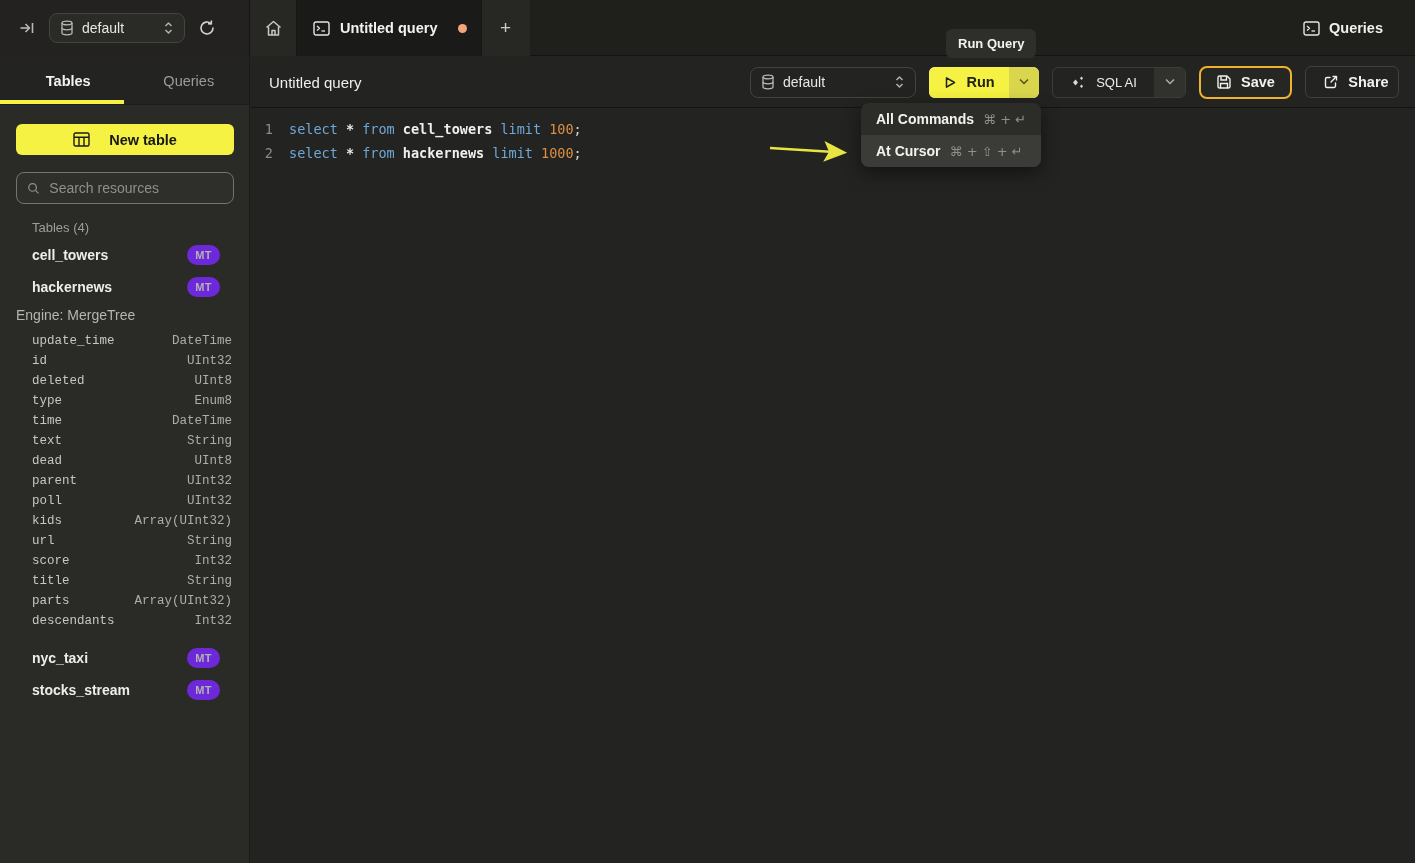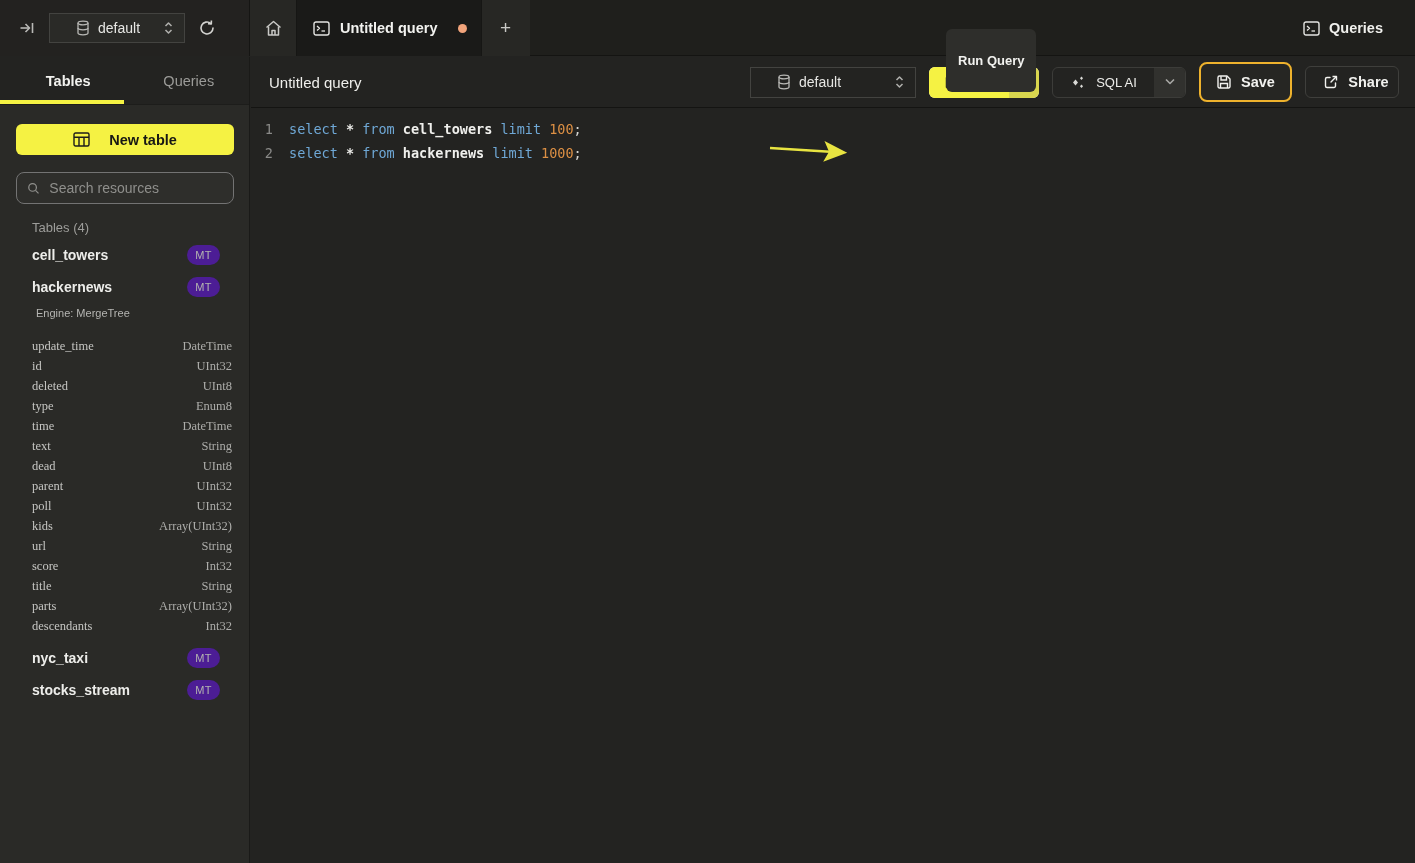--- a/index.html
+++ b/index.html
@@ -13,41 +13,41 @@
 
   
   .topbar { position:absolute; left:0; top:0; width:1415px; height:56px;
     background:#1f1f1c; border-bottom:1px solid #141412; }
   .topbar-left { position:absolute; left:0; top:0; width:250px; height:56px;
     background:#232220; border-right:1px solid #151513; display:flex; align-items:center; }
   .icon-btn { display:flex; align-items:center; justify-content:center; cursor:pointer;
     background:none; border:none; color:#b9b9b6; }
   .collapse-btn { width:34px; height:34px; margin-left:10px; }
   .db-select { display:flex; align-items:center; gap:8px; height:30px;
-    background:#2a2a27; border:1px solid #434340; border-radius:0;
-    padding:0 10px 0 26px; cursor:pointer; }
+    background:#2a2a27; border:1px solid #434340; border-radius:8px;
+    padding:0 10px 0 10px; cursor:pointer; }
   .db-select.top { width:136px; margin-left:5px; }
   .db-select .lbl { font-size:14px; color:#e7e7e4; font-weight:500; flex:1; }
   .refresh-btn { width:32px; height:32px; margin-left:6px; font-size:17px; color:#d3d3d0; }
 
   .tabstrip { position:absolute; left:250px; top:0; width:280px; height:56px;
     background:#272724; display:flex; align-items:stretch; }
   .home-btn { width:47px; height:56px; border-right:1px solid #161614; }
   .tab { width:185px; height:56px; background:#1a1a18; display:flex; align-items:center;
     padding:0 14px 0 16px; gap:10px; cursor:pointer; border-right:1px solid #161614; }
   .tab-title { font-size:14.5px; font-weight:600; color:#f2f2ef; flex:1; white-space:nowrap; }
   .dot { width:9px; height:9px; border-radius:50%; flex:0 0 auto; }
   .newtab-btn { width:47px; height:56px; font-size:19px; color:#c9c9c6; }
 
   .queries-btn { position:absolute; right:32px; top:12px; height:32px; display:flex;
     align-items:center; gap:9px; background:none; border:none; cursor:pointer;
     color:#f0f0ed; font-size:14.5px; font-weight:600; font-family:inherit; }
 
   .tooltip { position:absolute; left:946px; top:29px; background:#2e2e2b; color:#f2f2ef;
-    font-size:13px; font-weight:600; padding:24px 12px; border-radius:6px; z-index:30; }
+    font-size:13px; font-weight:600; padding:7px 12px; border-radius:6px; z-index:30; }
 
   
   .sidebar { position:absolute; left:0; top:57px; width:250px; height:806px;
     background:#2a2a27; border-right:1px solid #1a1a18; }
   .side-tabs { height:48px; background:#232321; display:flex; position:relative;
     border-bottom:1px solid #1d1d1b; }
   .side-tab { flex:1; display:flex; align-items:center; justify-content:center;
     font-size:14.5px; cursor:pointer; background:none; border:none; font-family:inherit; }
   .side-tab.active { color:#f2f2ef; font-weight:700;padding-left:8px; }
   .side-tab.inactive { color:#9b9b98; font-weight:500; }
@@ -60,27 +60,27 @@
     width:218px; height:32px; background:#2e2e2b; border:1px solid #737373;
     border-radius:8px; padding:0 10px; }
   .search-box input { background:none; border:none; outline:none; color:#d8d8d5;
     font-size:14px; width:100%; font-family:inherit; }
   .search-box input::placeholder { color:#8f8f8c; }
 
   .section-label { margin:16px 0 4px 32px; font-size:13px; font-weight:500; color:#9d9d9a; }
   .table-row { height:32px; display:flex; align-items:center; padding:0 29px 0 32px;
     cursor:pointer; }
   .table-name { font-size:14px; font-weight:600; color:#ededea; flex:1; }
-  .badge { width:33px; height:20px; border-radius:10px; background:#4c1d95; color:#b3b3b0;
-    font-size:11px; font-weight:400; letter-spacing:.4px; display:flex; align-items:center;
+  .badge { width:33px; height:20px; border-radius:10px; background:#6d28d9; color:#b3b3b0;
+    font-size:11px; font-weight:700; letter-spacing:.4px; display:flex; align-items:center;
     justify-content:center; }
-  .engine-line { margin:4px 0 0 36px; height:18px; font-size:11px; color:#b5b5b2; }
+  .engine-line { margin:4px 0 0 16px; height:18px; font-size:14px; color:#b5b5b2; }
   .columns { margin-top:9px; }
-  .col-row { height:20px; display:flex; align-items:flex-end; padding:0 17px 0 32px;
-    font-family:Liberation Serif, serif; font-size:12.5px; }
+  .col-row { height:20px; display:flex; align-items:flex-start; padding:0 17px 0 32px;
+    font-family:Liberation Mono, monospace; font-size:12.5px; }
   .col-name { color:#c6c6c3; flex:1; }
   .col-type { color:#adadaa; }
   .gap8 { height:8px; }
 
   
   .toolbar2 { position:absolute; left:251px; top:57px; width:1164px; height:51px;
     background:#232321; border-bottom:1px solid #141412; display:flex; align-items:center;
     padding:0 16px 0 18px; }
   .t2-title { font-size:15px; color:#efefec; flex:1; }
   .t2-right { display:flex; align-items:center; gap:13px; }
@@ -93,21 +93,21 @@
   .run-caret { width:30px; display:flex; align-items:center; justify-content:center; }
 
   .sqlai-btn { display:flex; align-items:stretch; width:134px; height:31px;
     border:1px solid #3c3c39; border-radius:6px; overflow:hidden; background:none;
     cursor:pointer; padding:0; font-family:inherit; }
   .sqlai-main { flex:1; display:flex; align-items:center; justify-content:center; gap:9px;
     font-size:13px; font-weight:500; color:#ededea; }
   .sqlai-caret { width:31px; background:#31312e; display:flex; align-items:center;
     justify-content:center; }
 
-  .save-btn { width:93px; height:40px; border-radius:8px; background:#262623;
+  .save-btn { width:93px; height:33px; border-radius:8px; background:#262623;
     display:flex; align-items:center; justify-content:center; gap:9px; font-size:14.5px;
     font-weight:600; color:#f2f2ef; cursor:pointer; font-family:inherit; }
   .share-btn { width:94px; height:32px; border:1px solid #3f3f3c; border-radius:6px;
     background:none; display:flex; align-items:center; justify-content:center; gap:9px;
     font-size:14.5px; font-weight:600; color:#f2f2ef; cursor:pointer; font-family:inherit;padding-left:8px; }
 
   .code-area { position:absolute; left:251px; top:109px; width:1164px; height:754px;
     background:#232321; padding:8px 0 0 8px; cursor:text; }
   .code-line { display:flex; height:24px; align-items:center;
     font-family:"DejaVu Sans Mono", monospace; font-size:13.5px; }
@@ -379,20 +379,30 @@
           <span class="line-num">1</span>
           <span><span class="c-kw">select</span><span class="c-plain"> </span><span class="c-op">*</span><span class="c-plain"> </span><span class="c-kw">from</span><span class="c-plain"> </span><span class="c-table">cell_towers</span><span class="c-plain"> </span><span class="c-kw">limit</span><span class="c-plain"> </span><span class="c-num">100</span><span class="c-plain">;</span></span>
         </div>
         <div class="code-line">
           <span class="line-num">2</span>
           <span><span class="c-kw">select</span><span class="c-plain"> </span><span class="c-op">*</span><span class="c-plain"> </span><span class="c-kw">from</span><span class="c-plain"> </span><span class="c-table">hackernews</span><span class="c-plain"> </span><span class="c-kw">limit</span><span class="c-plain"> </span><span class="c-num">1000</span><span class="c-plain">;</span></span>
         </div>
       </div>
   </div>
 
+  <div class="run-menu" id="run-menu">
+      <div class="menu-item">
+        <span class="menu-label">All Commands</span>
+        <span class="menu-shortcut">⌘ + ↵</span>
+      </div>
+      <div class="menu-item hl">
+        <span class="menu-label">At Cursor</span>
+        <span class="menu-shortcut">⌘ + ⇧ + ↵</span>
+      </div>
+    </div>
 
   <svg class="arrow-annot" width="104" height="26" viewBox="0 0 104 26">
     <defs>
       <marker id="ah" markerWidth="9" markerHeight="8" refX="7" refY="4" orient="auto">
         <path d="M0 0 L9 4 L0 8 L2 4 Z" fill="#e8e441"></path>
       </marker>
     </defs>
     <line x1="12" y1="9" x2="84" y2="13.5" stroke="#e8e441" stroke-width="2.6" marker-end="url(#ah)"></line>
   </svg>
 

